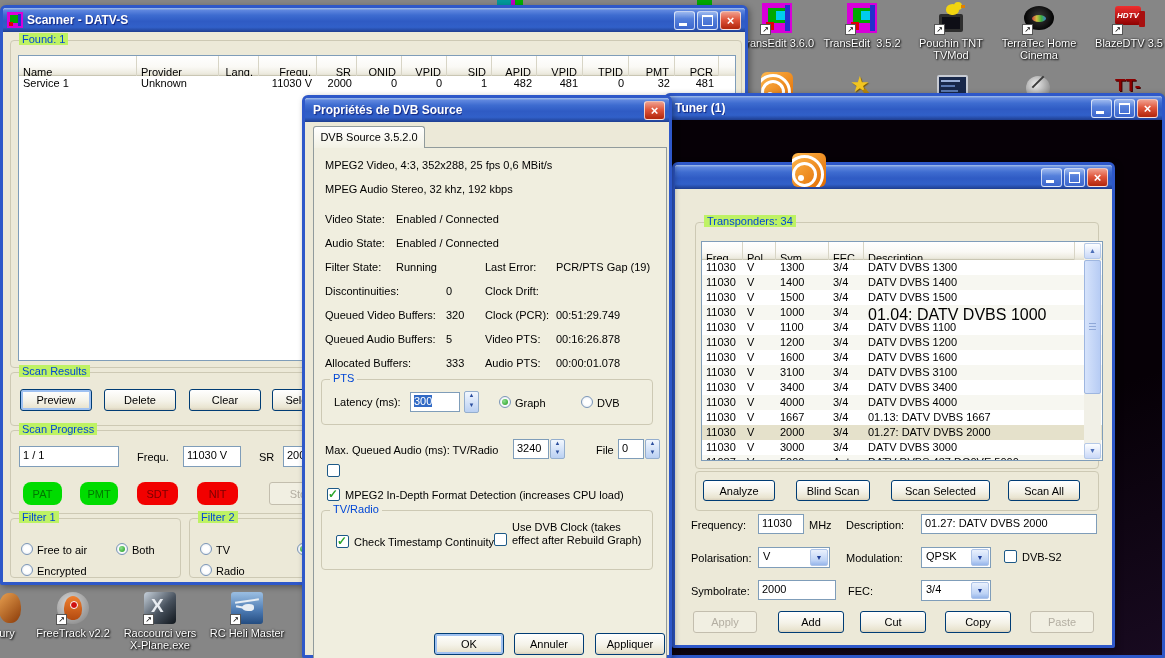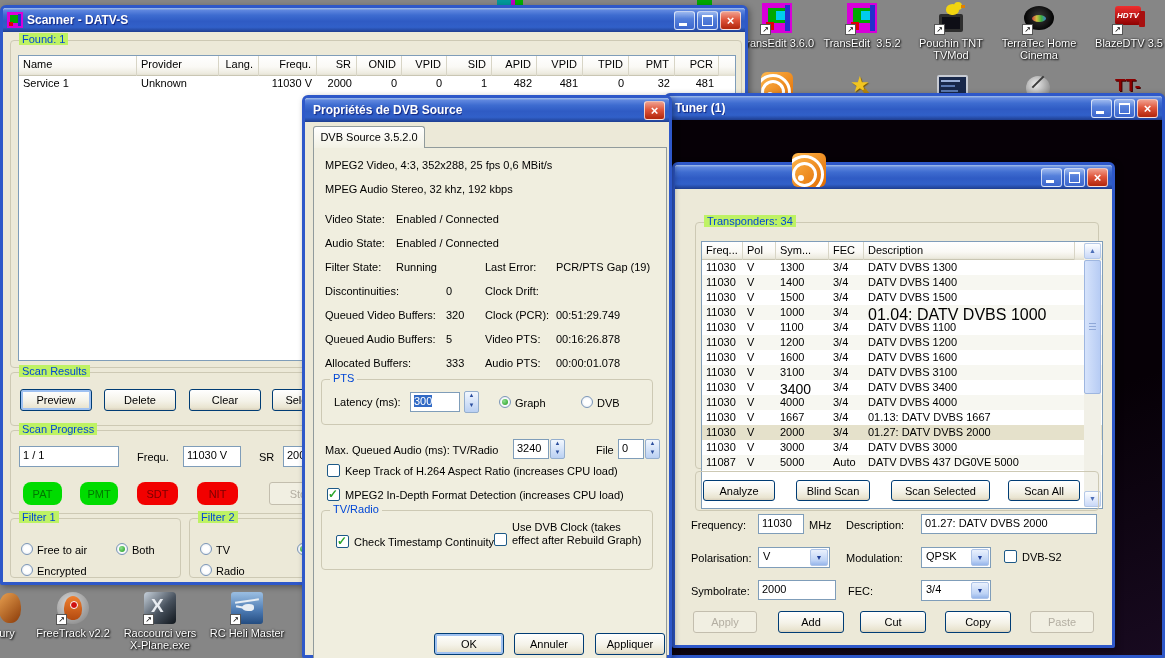--- a/index.html
+++ b/index.html
@@ -43,21 +43,21 @@
   .combo{position:absolute;box-sizing:border-box;border:1px solid #7F9DB9;background:#fff;}
   .combo .cv{position:absolute;left:4px;top:2px;}
   .combo .cbtn{position:absolute;right:1px;top:1px;bottom:1px;width:16px;border:1px solid #AEC4E8;border-radius:2px;
     background:linear-gradient(180deg,#EAF1FD 0%,#BED3F5 70%,#96B5EA 100%);color:#20409A;font-size:7px;
     display:flex;align-items:center;justify-content:center;}
   
   .lview{position:absolute;box-sizing:border-box;border:1px solid #7F9DB9;background:#fff;overflow:hidden;}
   .lhead{display:flex;height:18px;background:linear-gradient(180deg,#FFFFFF,#FAF9F5 55%,#EEECE1 85%,#E0DDCE);}
   .lhead.tall{height:20px;}
   .hcell{box-sizing:border-box;border-right:1px solid #D8D5C6;box-shadow:inset 0 -1px 0 #C9C6B3;
-    padding:2px 5px 0 4px;white-space:nowrap;overflow:hidden;}
+    padding:10px 5px 0 4px;white-space:nowrap;overflow:hidden;}
   .hcell.r{text-align:right;}
   .lrow{display:flex;box-sizing:border-box;}
   .ccell{box-sizing:border-box;padding:1px 5px 0 4px;white-space:nowrap;overflow:hidden;}
   .ccell.r{text-align:right;}
   .sbar{position:absolute;top:1px;right:1px;bottom:1px;width:17px;background:#F1F0E7;}
   .sbtn{position:absolute;left:0;width:17px;height:16px;box-sizing:border-box;border:1px solid #B5C9E8;border-radius:2px;
     background:linear-gradient(180deg,#FDFEFF,#C9D8F8);color:#4D6FB8;font-size:7px;text-align:center;line-height:14px;}
   .sthumb{position:absolute;left:0;width:17px;box-sizing:border-box;border:1px solid #9EB6E0;border-radius:2px;
     background:linear-gradient(90deg,#D6E3FB,#B7CCF4);}
   .sthumb::after{content:"";position:absolute;left:4px;right:4px;top:50%;margin-top:-4px;height:8px;
@@ -323,21 +323,21 @@
         </span>
     <span class="tbtn">
           <span class="glyph-max"></span>
         </span>
     <span class="tbtn close">×</span>
   </div>
 
   <div class="grp" style="left:20px;top:57px;width:404px;height:247px;">
     <span class="gl">Transponders: 34</span>
   </div>
-  <div class="lview" style="left:26px;top:76px;width:402px;height:268px;">
+  <div class="lview" style="left:26px;top:76px;width:402px;height:220px;">
     <div class="lhead" id="te-head">
           <div class="hcell" style="width: 41px;">Freq...</div>
           <div class="hcell" style="width: 33px;">Pol</div>
           <div class="hcell" style="width: 53px;">Sym...</div>
           <div class="hcell" style="width: 35px;">FEC</div>
           <div class="hcell" style="width: 211px;">Description</div>
         </div>
     <div id="te-body">
           <div class="lrow" style="height: 15px; background: rgb(255, 255, 255);">
             <div class="ccell" style="width: 41px; font-size: 11px;">11030</div>
@@ -391,21 +391,21 @@
           <div class="lrow" style="height: 15px; background: rgb(247, 247, 241);">
             <div class="ccell" style="width: 41px; font-size: 11px;">11030</div>
             <div class="ccell" style="width: 33px; font-size: 11px;">V</div>
             <div class="ccell" style="width: 53px; font-size: 11px;">3100</div>
             <div class="ccell" style="width: 35px; font-size: 11px;">3/4</div>
             <div class="ccell" style="width: 211px; font-size: 11px;">DATV DVBS 3100</div>
           </div>
           <div class="lrow" style="height: 15px; background: rgb(255, 255, 255);">
             <div class="ccell" style="width: 41px; font-size: 11px;">11030</div>
             <div class="ccell" style="width: 33px; font-size: 11px;">V</div>
-            <div class="ccell" style="width: 53px; font-size: 14px;">3400</div>
+            <div class="ccell" style="width: 53px; font-size: 11px;">3400</div>
             <div class="ccell" style="width: 35px; font-size: 11px;">3/4</div>
             <div class="ccell" style="width: 211px; font-size: 11px;">DATV DVBS 3400</div>
           </div>
           <div class="lrow" style="height: 15px; background: rgb(247, 247, 241);">
             <div class="ccell" style="width: 41px; font-size: 11px;">11030</div>
             <div class="ccell" style="width: 33px; font-size: 11px;">V</div>
             <div class="ccell" style="width: 53px; font-size: 11px;">4000</div>
             <div class="ccell" style="width: 35px; font-size: 11px;">3/4</div>
             <div class="ccell" style="width: 211px; font-size: 11px;">DATV DVBS 4000</div>
           </div>
@@ -528,21 +528,20 @@
         <i>▼</i>
       </div>
   <span class="lab" style="left:291px;top:346px;z-index:3;">File</span>
   <div class="fld" style="left:313px;top:341px;width:26px;height:20px;z-index:3;">0</div>
   <div class="spin" style="left:340px;top:341px;height:20px;z-index:3;">
         <i>▲</i>
         <i>▼</i>
       </div>
 
   <span class="chk" style="left:22px;top:366px;z-index:3;"></span>
-  <span class="lab" style="left:40px;top:367px;z-index:3;">Keep Track of H.264 Aspect Ratio (increases CPU load)</span>
   <span class="chk on" style="left:22px;top:390px;z-index:3;"></span>
   <span class="lab" style="left:40px;top:391px;z-index:3;">MPEG2 In-Depth Format Detection (increases CPU load)</span>
 
   <div class="grp" style="left:16px;top:412px;width:332px;height:60px;z-index:3;">
     <span class="gl" style="background:#F0EEDF;">TV/Radio</span>
     <span class="chk on" style="left:14px;top:24px;"></span>
     <span class="lab" style="left:32px;top:25px;">Check Timestamp Continuity</span>
     <span class="chk" style="left:172px;top:22px;"></span>
     <span class="lab" style="left:190px;top:10px;width:138px;white-space:normal;line-height:13px;">Use DVB Clock (takes effect after Rebuild Graph)</span>
   </div>

